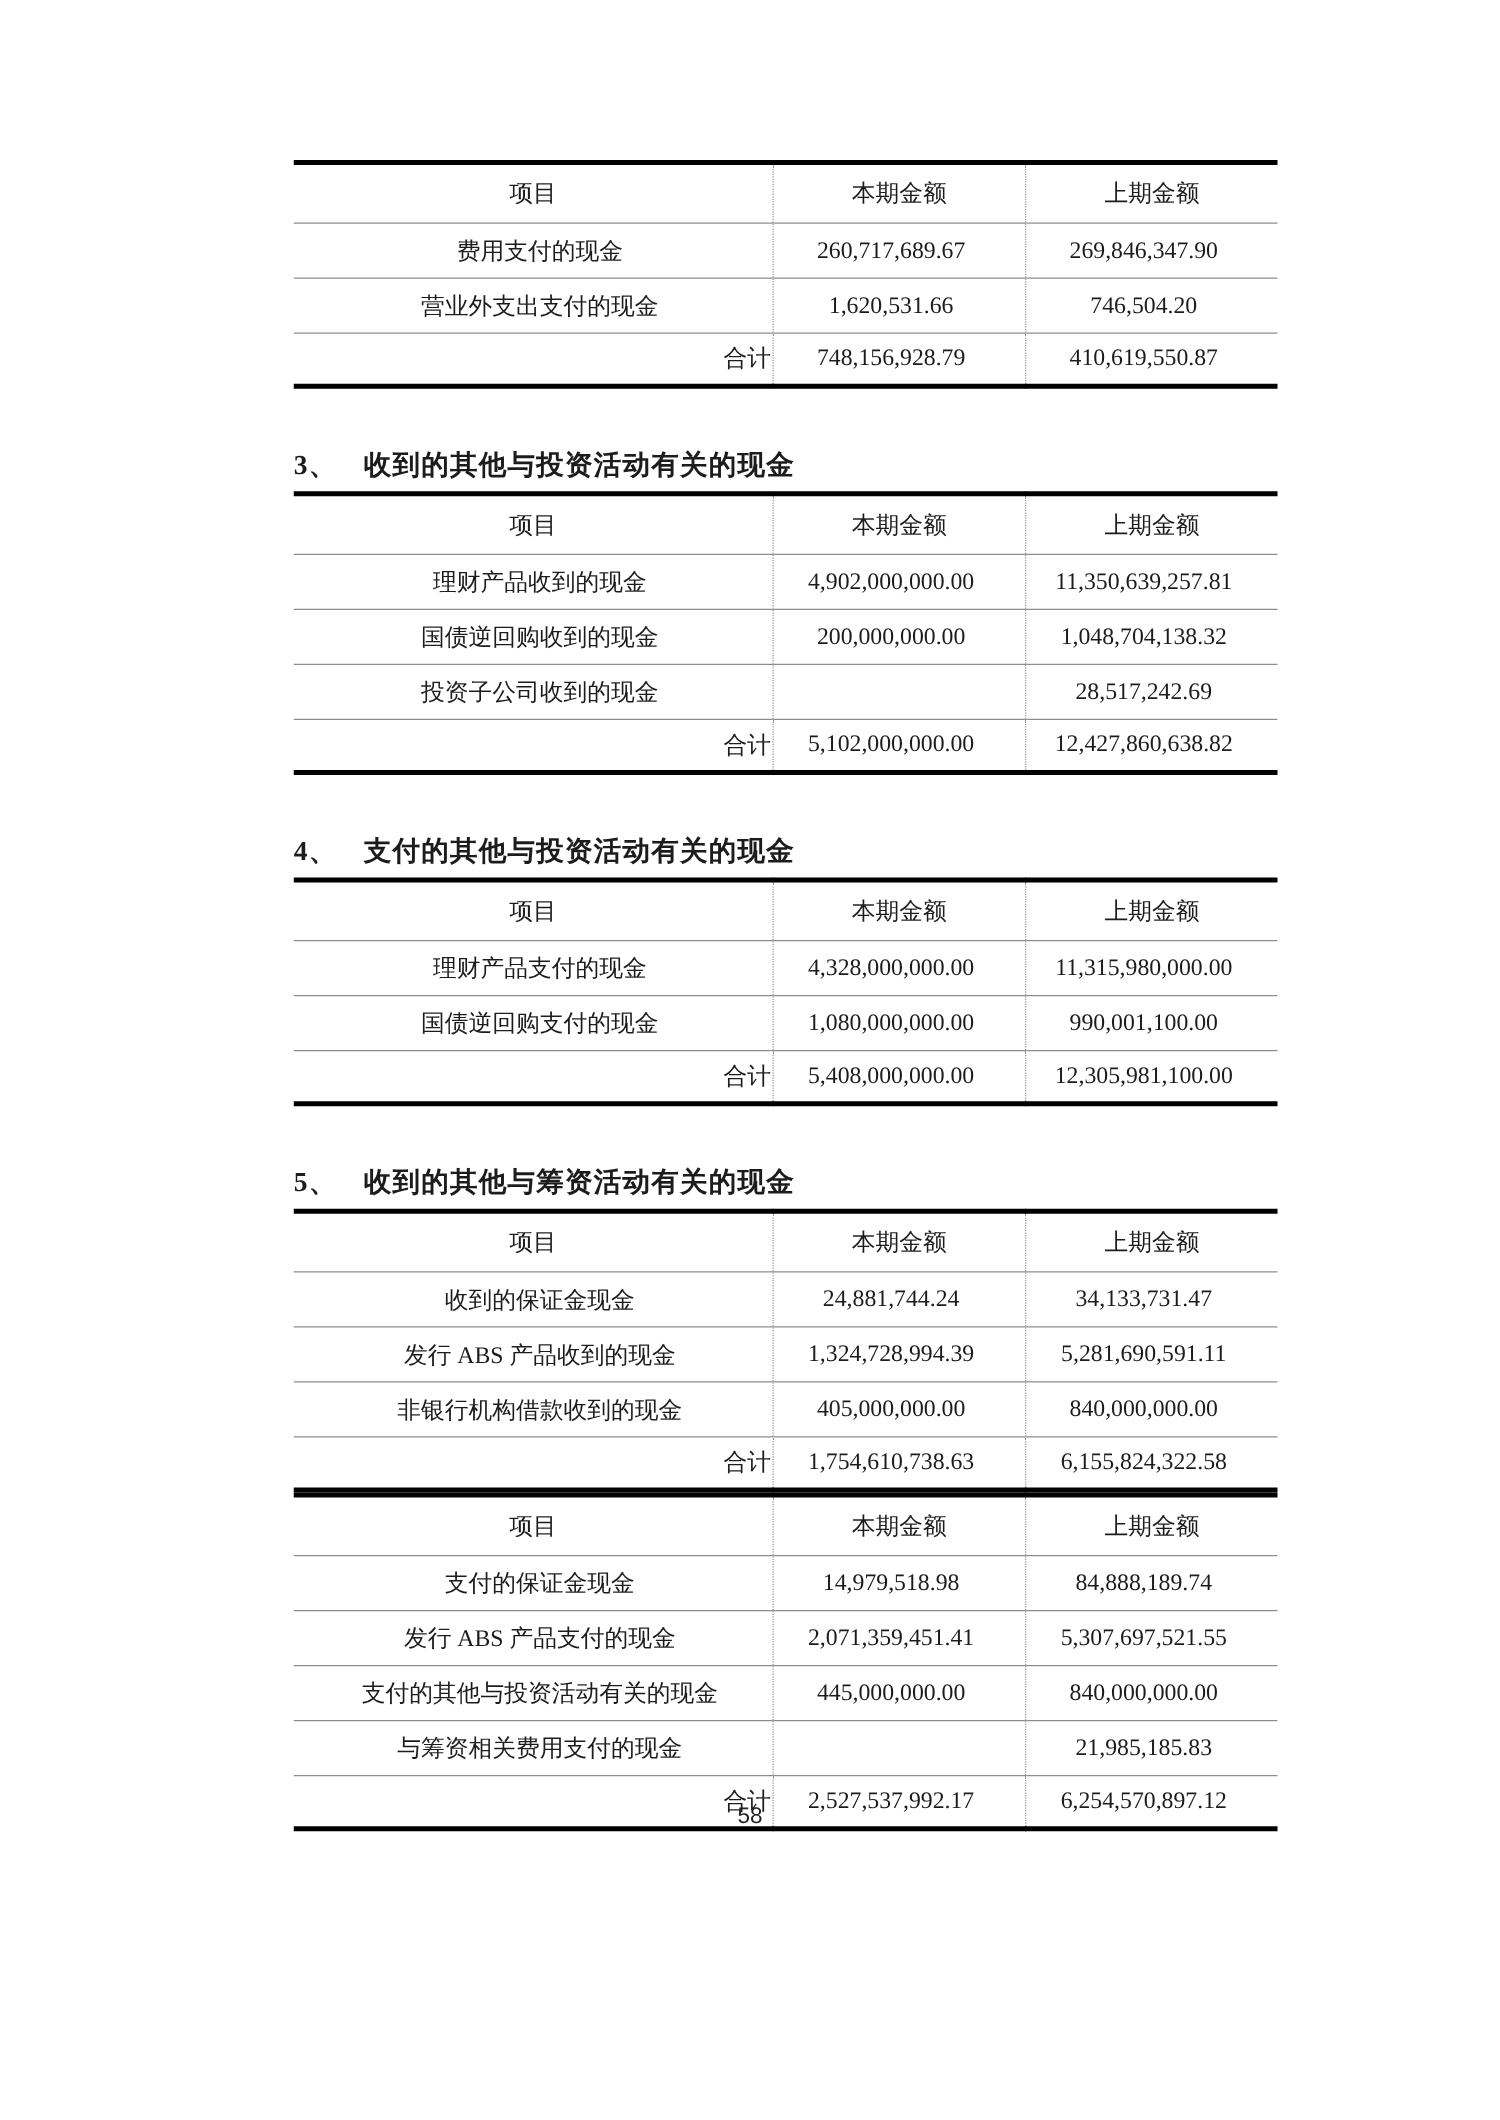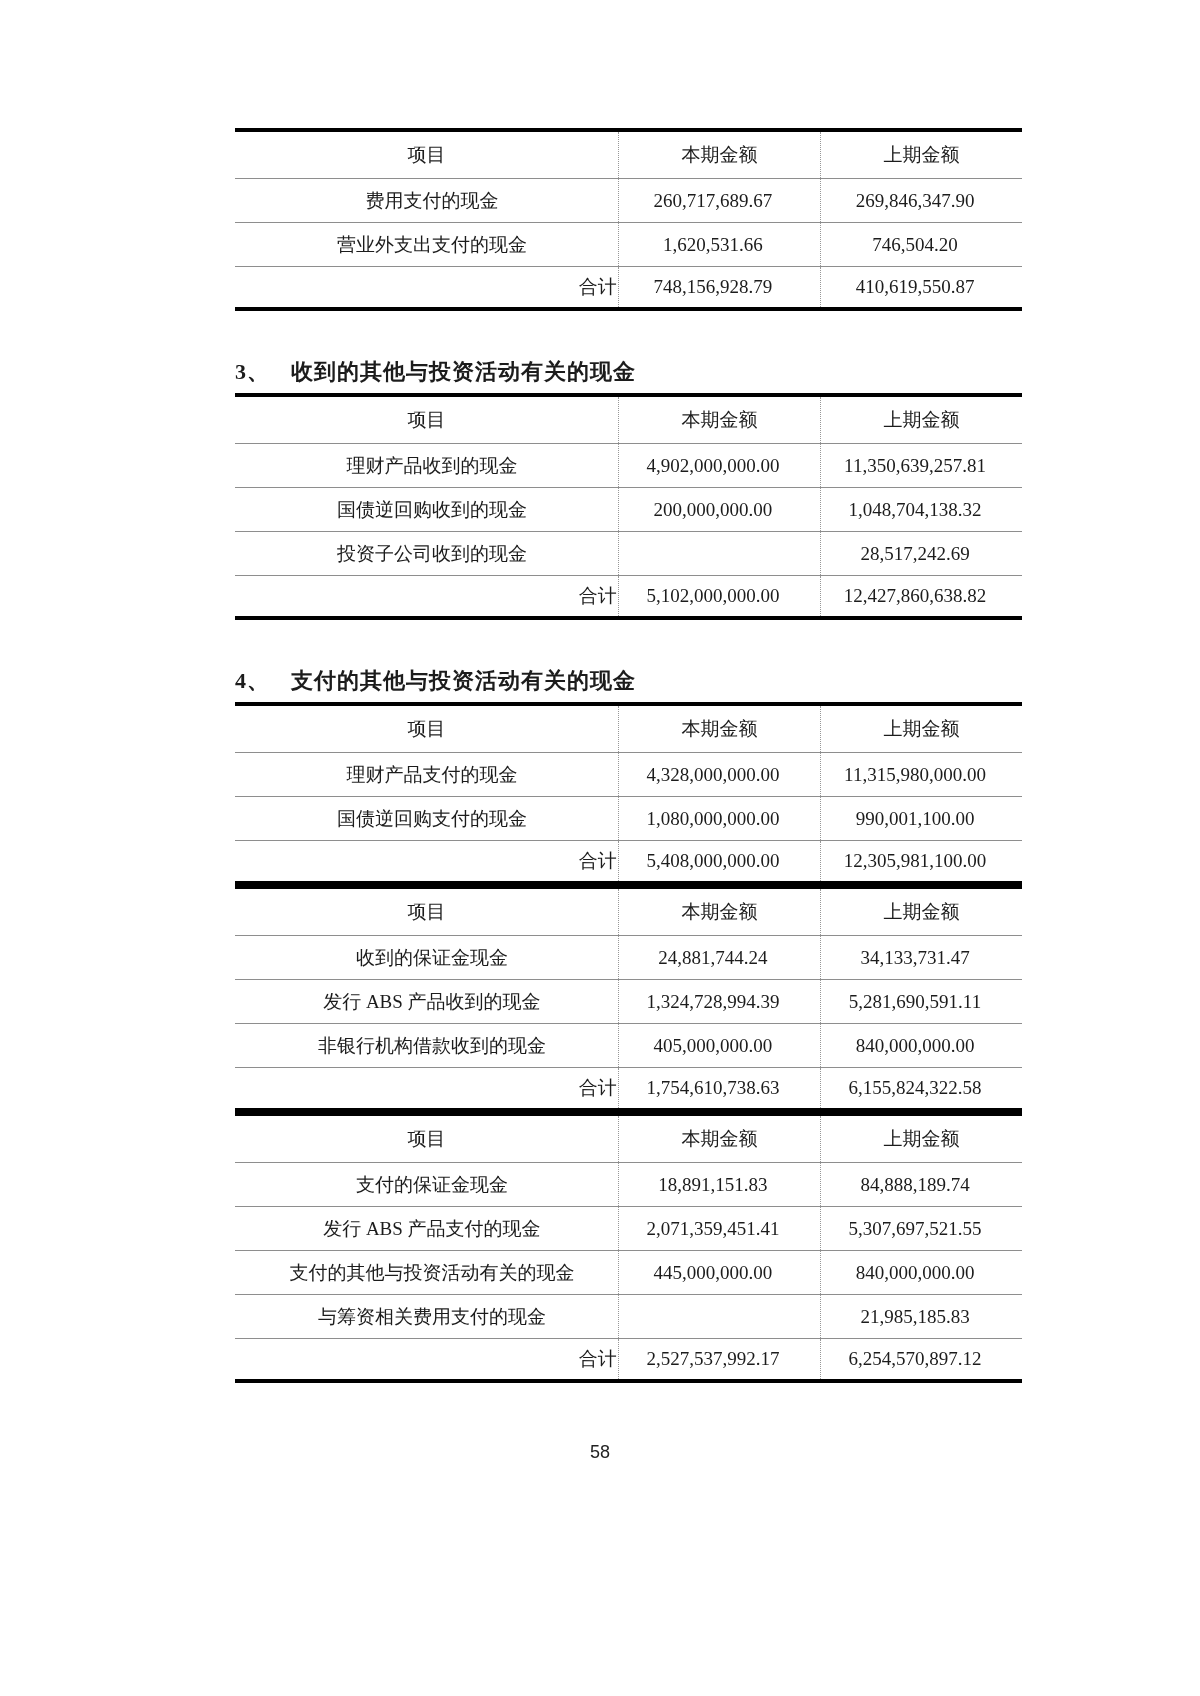--- a/index.html
+++ b/index.html
@@ -162,20 +162,21 @@
             </tr>
             <tr class="total">
               <td class="lbl">合计</td>
               <td class="num">5,408,000,000.00</td>
               <td class="num">12,305,981,100.00</td>
             </tr>
           </tbody>
         </table>
       </div>
       <div class="section">
+        <div class="sec-title"><span class="sec-num">5、</span><span>收到的其他与筹资活动有关的现金</span></div>
         <table class="fin">
           <colgroup>
             <col style="width: 48.7%;">
             <col style="width: 25.7%;">
             <col style="width: 25.6%;">
           </colgroup>
           <thead>
             <tr>
               <th>项目</th>
               <th>本期金额</th>
@@ -216,21 +217,21 @@
           <thead>
             <tr>
               <th>项目</th>
               <th>本期金额</th>
               <th>上期金额</th>
             </tr>
           </thead>
           <tbody>
             <tr class="data">
               <td class="lbl">支付的保证金现金</td>
-              <td class="num">18,891,151.83</td>
+              <td class="num">14,979,518.98</td>
               <td class="num">84,888,189.74</td>
             </tr>
             <tr class="data">
               <td class="lbl">发行 ABS 产品支付的现金</td>
               <td class="num">2,071,359,451.41</td>
               <td class="num">5,307,697,521.55</td>
             </tr>
             <tr class="data">
               <td class="lbl">支付的其他与投资活动有关的现金</td>
               <td class="num">445,000,000.00</td>

